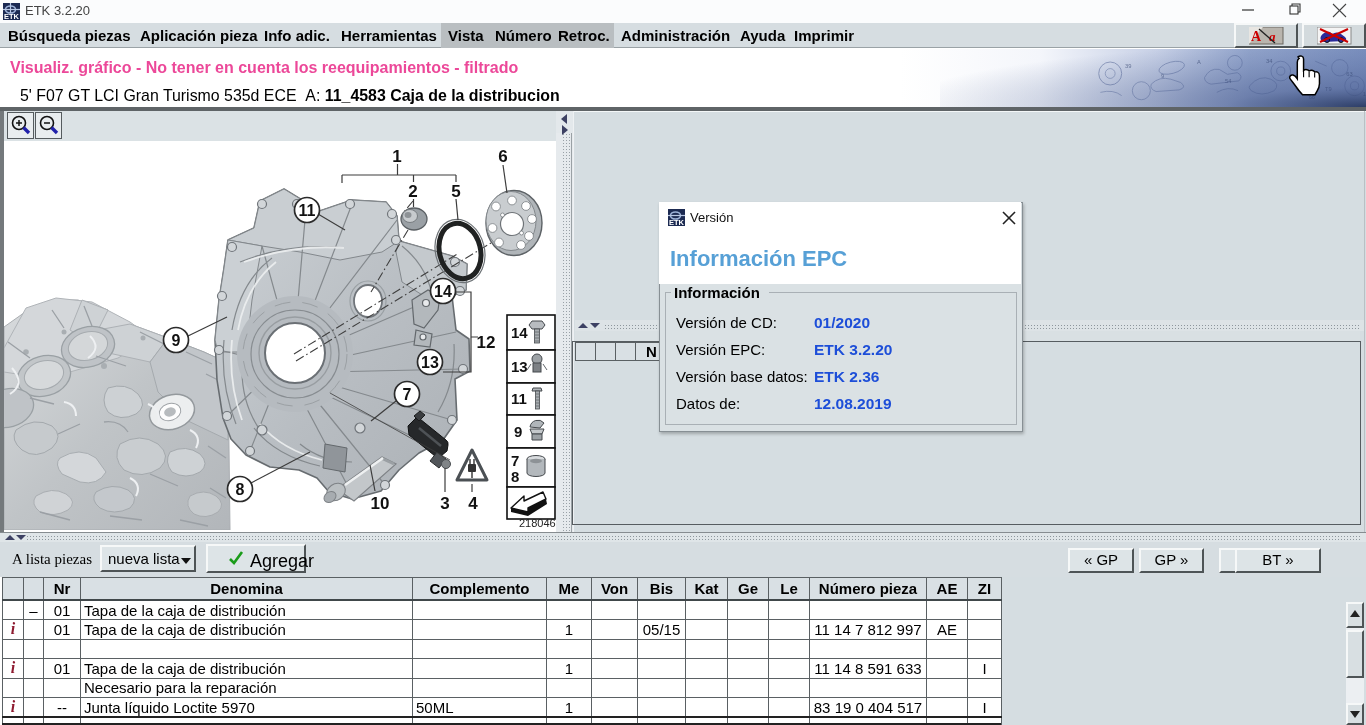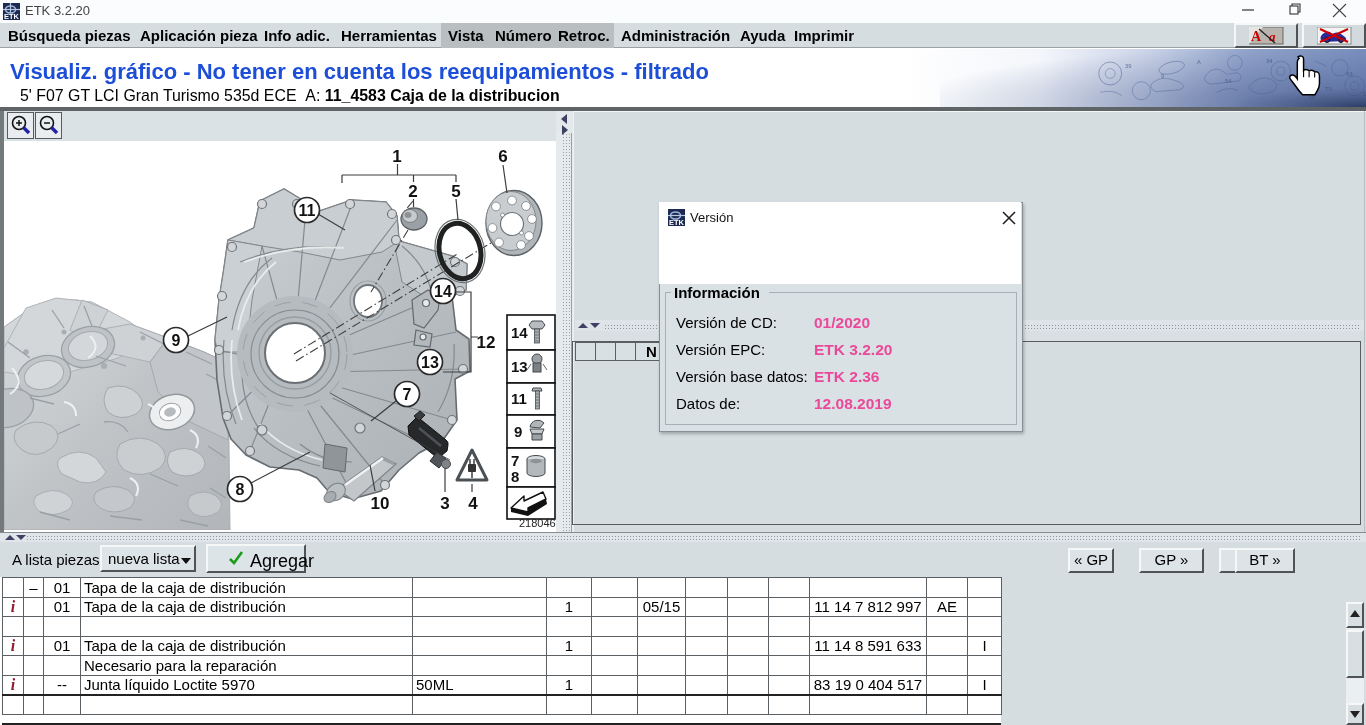--- a/index.html
+++ b/index.html
@@ -10,21 +10,21 @@
 #titlebar { left:0; top:0; width:1366px; height:23px; background:#fbfcfd; }
 #titletext { left:25px; top:3px; font-size:13px; color:#444; }
 
 #menubar { left:0; top:23px; width:1366px; height:25px; background:#d6dde1; border-bottom:1px solid #9aa2a6; }
 .mi { position:absolute; top:27px; font-size:15px; font-weight:bold; color:#000; white-space:nowrap; }
 #menuhl { left:441px; top:23px; width:173px; height:25px; background:#b9bec1; }
 .tbtn { position:absolute; top:23px; width:64px; height:25px; background:#d3dadd; border:2px solid; border-color:#f6f8f8 #4e5456 #4e5456 #f6f8f8; }
 
 #header { left:0; top:49px; width:1366px; height:58px; background:#fff; }
 #headgrad { left:900px; top:49px; width:466px; height:58px; background:linear-gradient(90deg, #ffffff 0%, #f4f6fb 30%, #c7d0e6 55%, #93a5cc 75%, #7b90bf 100%); }
-#headtitle { left:10px; top:59px; font-size:22px; font-weight:bold; color:#1d4ed8; letter-spacing:0px; }
+#headtitle { left:10px; top:59px; font-size:16px; font-weight:bold; color:#ec4899; letter-spacing:0px; }
 #headsub { left:20px; top:87px; font-size:15.9px; color:#000; }
 #sepbar { left:0; top:107px; width:1366px; height:4px; background:#5f6467; }
 
 #mainleftborder { left:0; top:111px; width:4px; height:421px; background:#74797c; }
 #diagtool { left:4px; top:111px; width:552px; height:30px; background:#dbe2e5; }
 .magbtn { position:absolute; top:1px; width:27px; height:27px; background:#e9edef; border:1px solid #555b5e; }
 #diagarea { left:4px; top:141px; width:552px; height:389px; background:#fff; }
 #vsplit { left:556px; top:111px; width:17px; height:421px; background:#e6eaed; }
 #vsplitdots { left:562px; top:133px; width:9px; height:399px;
   background-image:radial-gradient(#99a1a7 26%, transparent 30%); background-size:3px 3px; }
@@ -37,21 +37,21 @@
   background-image:radial-gradient(#8d969c 30%, transparent 34%); background-size:3px 3px; }
 
 #rtablestrip { left:575px; top:331px; width:785px; height:11px; background:#d9e0e3; }
 
 #hsplit2 { left:0; top:532px; width:1366px; height:10px; background:#dfe5e8;
   border-top:1px solid #868c90; }
 #hsplit2dots { left:26px; top:535px; width:1334px; height:6px;
   background-image:radial-gradient(#8d969c 30%, transparent 34%); background-size:3px 3px; }
 
 #toolbar2 { left:0; top:542px; width:1366px; height:35px; background:#d6dde1; }
-#lbllist { left:12px; top:551px; font-size:15px; color:#000; }
+#lbllist { left:12px; top:551px; font-size:15px; color:#000;font-family:Liberation Serif, serif; }
 #dropdown { left:100px; top:3px; width:96px; height:27px; background:#dde4e7; border:2px solid; border-color:#f6f8f8 #4e5456 #4e5456 #f6f8f8; font-size:15px; }
 #btnagregar { left:206px; top:2px; width:100px; height:29px; background:#dde4e7; border:2px solid; border-color:#f6f8f8 #4e5456 #4e5456 #f6f8f8; font-size:15px; }
 .navbtn { position:absolute; top:548px; height:25px; background:#dde4e7; border:2px solid; border-color:#f6f8f8 #4e5456 #4e5456 #f6f8f8; font-size:15px; color:#000; text-align:center; line-height:20px; }
 
 #btable { left:2px; top:577px; width:999px; height:148px; background:#fff; }
 table { border-collapse:collapse; table-layout:fixed; width:999px; font-size:15px; }
 td,th { border:1px solid #5a6063; padding:0 3px; height:19.55px; overflow:hidden; white-space:nowrap; }
 th { background:#d9e0e4; font-weight:bold; border-bottom:2px solid #40474a; height:22.5px; }
 td { background:#fff; font-weight:normal; }
 .num { text-align:center; }
@@ -64,21 +64,21 @@
 #dialog { left:659px; top:202px; width:364px; height:230px; background:#dae1e4; border:1px solid #878f94; box-shadow:1px 2px 3px rgba(0,0,0,0.25); }
 #dlgtitle { left:0; top:0; width:362px; height:30px; background:#fff; }
 #dlgtitletext { left:31px; top:8px; font-size:13px; color:#111; }
 #dlgwhite { left:0; top:30px; width:362px; height:52px; background:#fff; }
 #dlghead { left:11px; top:44px; font-size:22px; font-weight:bold; color:#57a0d6; }
 #fieldset { left:6px; top:90px; width:352px; height:133px; border:1px solid #a9b0b5; border-top:none; }
 #fstop1 { left:6px; top:90px; width:6px; height:1px; background:#a9b0b5; }
 #fstop2 { left:110px; top:90px; width:248px; height:1px; background:#a9b0b5; }
 #fslegend { left:15px; top:82px; font-size:15px; font-weight:bold; color:#000; }
 .dlglabel { position:absolute; left:17px; font-size:15px; color:#000; }
-.dlgvalue { position:absolute; left:155px; font-size:15.5px; font-weight:bold; color:#ec4899; }
+.dlgvalue { position:absolute; left:155px; font-size:15.5px; font-weight:bold; color:#1d4ed8; }
 </style>
 </head>
 <body>
 
 <div class="abs" id="titlebar"></div>
 <div class="abs" id="titletext">ETK 3.2.20</div>
 <svg class="abs" style="left:3px;top:3px" width="17" height="17">
   <rect x="0" y="0" width="17" height="17" fill="#1c2a52"></rect>
   <ellipse cx="7.5" cy="6.5" rx="5" ry="3.5" fill="none" stroke="#9db2d8" stroke-width="1.6"></ellipse>
   <line x1="0" y1="6.5" x2="17" y2="6.5" stroke="#b9c8e4" stroke-width="1.2"></line>
@@ -220,24 +220,24 @@
 <div class="abs" id="dropdown" style="top:545px;left:100px"></div>
 <div class="abs" style="left:108px;top:550px;font-size:15px">nueva lista</div>
 <svg class="abs" style="left:180px;top:557px" width="12" height="8">
     <path d="M1 1 L11 1 L6 7 Z" fill="#111"></path>
   </svg>
 <div class="abs" id="btnagregar" style="top:544px;left:206px"></div>
 <svg class="abs" style="left:228px;top:550px" width="16" height="16">
     <path d="M2 9 L6 13 L14 2" fill="none" stroke="#1a9c1a" stroke-width="2.6"></path>
   </svg>
 <div class="abs" style="left:250px;top:551px;font-size:18px">Agregar</div>
-<div class="navbtn" style="left:1068px;width:46px">« GP</div>
+<div class="navbtn" style="left:1068px;width:66px">« GP</div>
 <div class="navbtn" style="left:1139px;width:65px">GP »</div>
 <div class="navbtn" style="left:1219px;width:65px">« BT</div>
-<div class="navbtn" style="left:1235px;width:60px">BT »</div>
+<div class="navbtn" style="left:1235px;width:86px">BT »</div>
 
 <div class="abs" id="bgright"></div>
 <div class="abs" id="btable">
 <table>
 <colgroup>
 <col style="width:21px">
         <col style="width:20px">
         <col style="width:37px">
         <col style="width:332px">
         <col style="width:134px">
@@ -245,20 +245,36 @@
         <col style="width:46px">
         <col style="width:48px">
         <col style="width:42px">
         <col style="width:41px">
         <col style="width:41px">
         <col style="width:117px">
         <col style="width:41px">
         <col style="width:34px">
 </colgroup>
 <tbody>
+        <tr>
+          <th></th>
+          <th></th>
+          <th>Nr</th>
+          <th>Denomina</th>
+          <th>Complemento</th>
+          <th>Me</th>
+          <th>Von</th>
+          <th>Bis</th>
+          <th>Kat</th>
+          <th>Ge</th>
+          <th>Le</th>
+          <th>Número pieza</th>
+          <th>AE</th>
+          <th>ZI</th>
+        </tr>
 <tr>
           <td></td>
           <td class="num">–</td>
           <td class="num">01</td>
           <td>Tapa de la caja de distribución</td>
           <td></td>
           <td></td>
           <td></td>
           <td></td>
           <td></td>
@@ -633,20 +649,21 @@
     <ellipse cx="7.5" cy="6.5" rx="5" ry="3.5" fill="none" stroke="#9db2d8" stroke-width="1.6"></ellipse>
     <line x1="0" y1="6.5" x2="17" y2="6.5" stroke="#b9c8e4" stroke-width="1.2"></line>
     <text x="8.5" y="15.5" font-size="7.5" font-weight="bold" fill="#fff" text-anchor="middle" font-family="Liberation Sans">ETK</text>
   </svg>
   <div class="abs" id="dlgtitletext">Versión</div>
   <svg class="abs" style="left:341px;top:7px" width="18" height="18">
     <line x1="3" y1="3" x2="15" y2="15" stroke="#222" stroke-width="1.6"></line>
     <line x1="15" y1="3" x2="3" y2="15" stroke="#222" stroke-width="1.6"></line>
   </svg>
   <div class="abs" id="dlgwhite"></div>
+  <div class="abs" id="dlghead">Información EPC</div>
   <div class="abs" id="fieldset"></div>
   <div class="abs" id="fstop1"></div>
   <div class="abs" id="fstop2"></div>
   <div class="abs" id="fslegend">Información</div>
   <div class="dlglabel" style="top:112px">Versión de CD:</div>
     <div class="dlgvalue" style="top:112px">01/2020</div>
   <div class="dlglabel" style="top:139px">Versión EPC:</div>
     <div class="dlgvalue" style="top:139px">ETK 3.2.20</div>
   <div class="dlglabel" style="top:166px">Versión base datos:</div>
     <div class="dlgvalue" style="top:166px">ETK 2.36</div>

